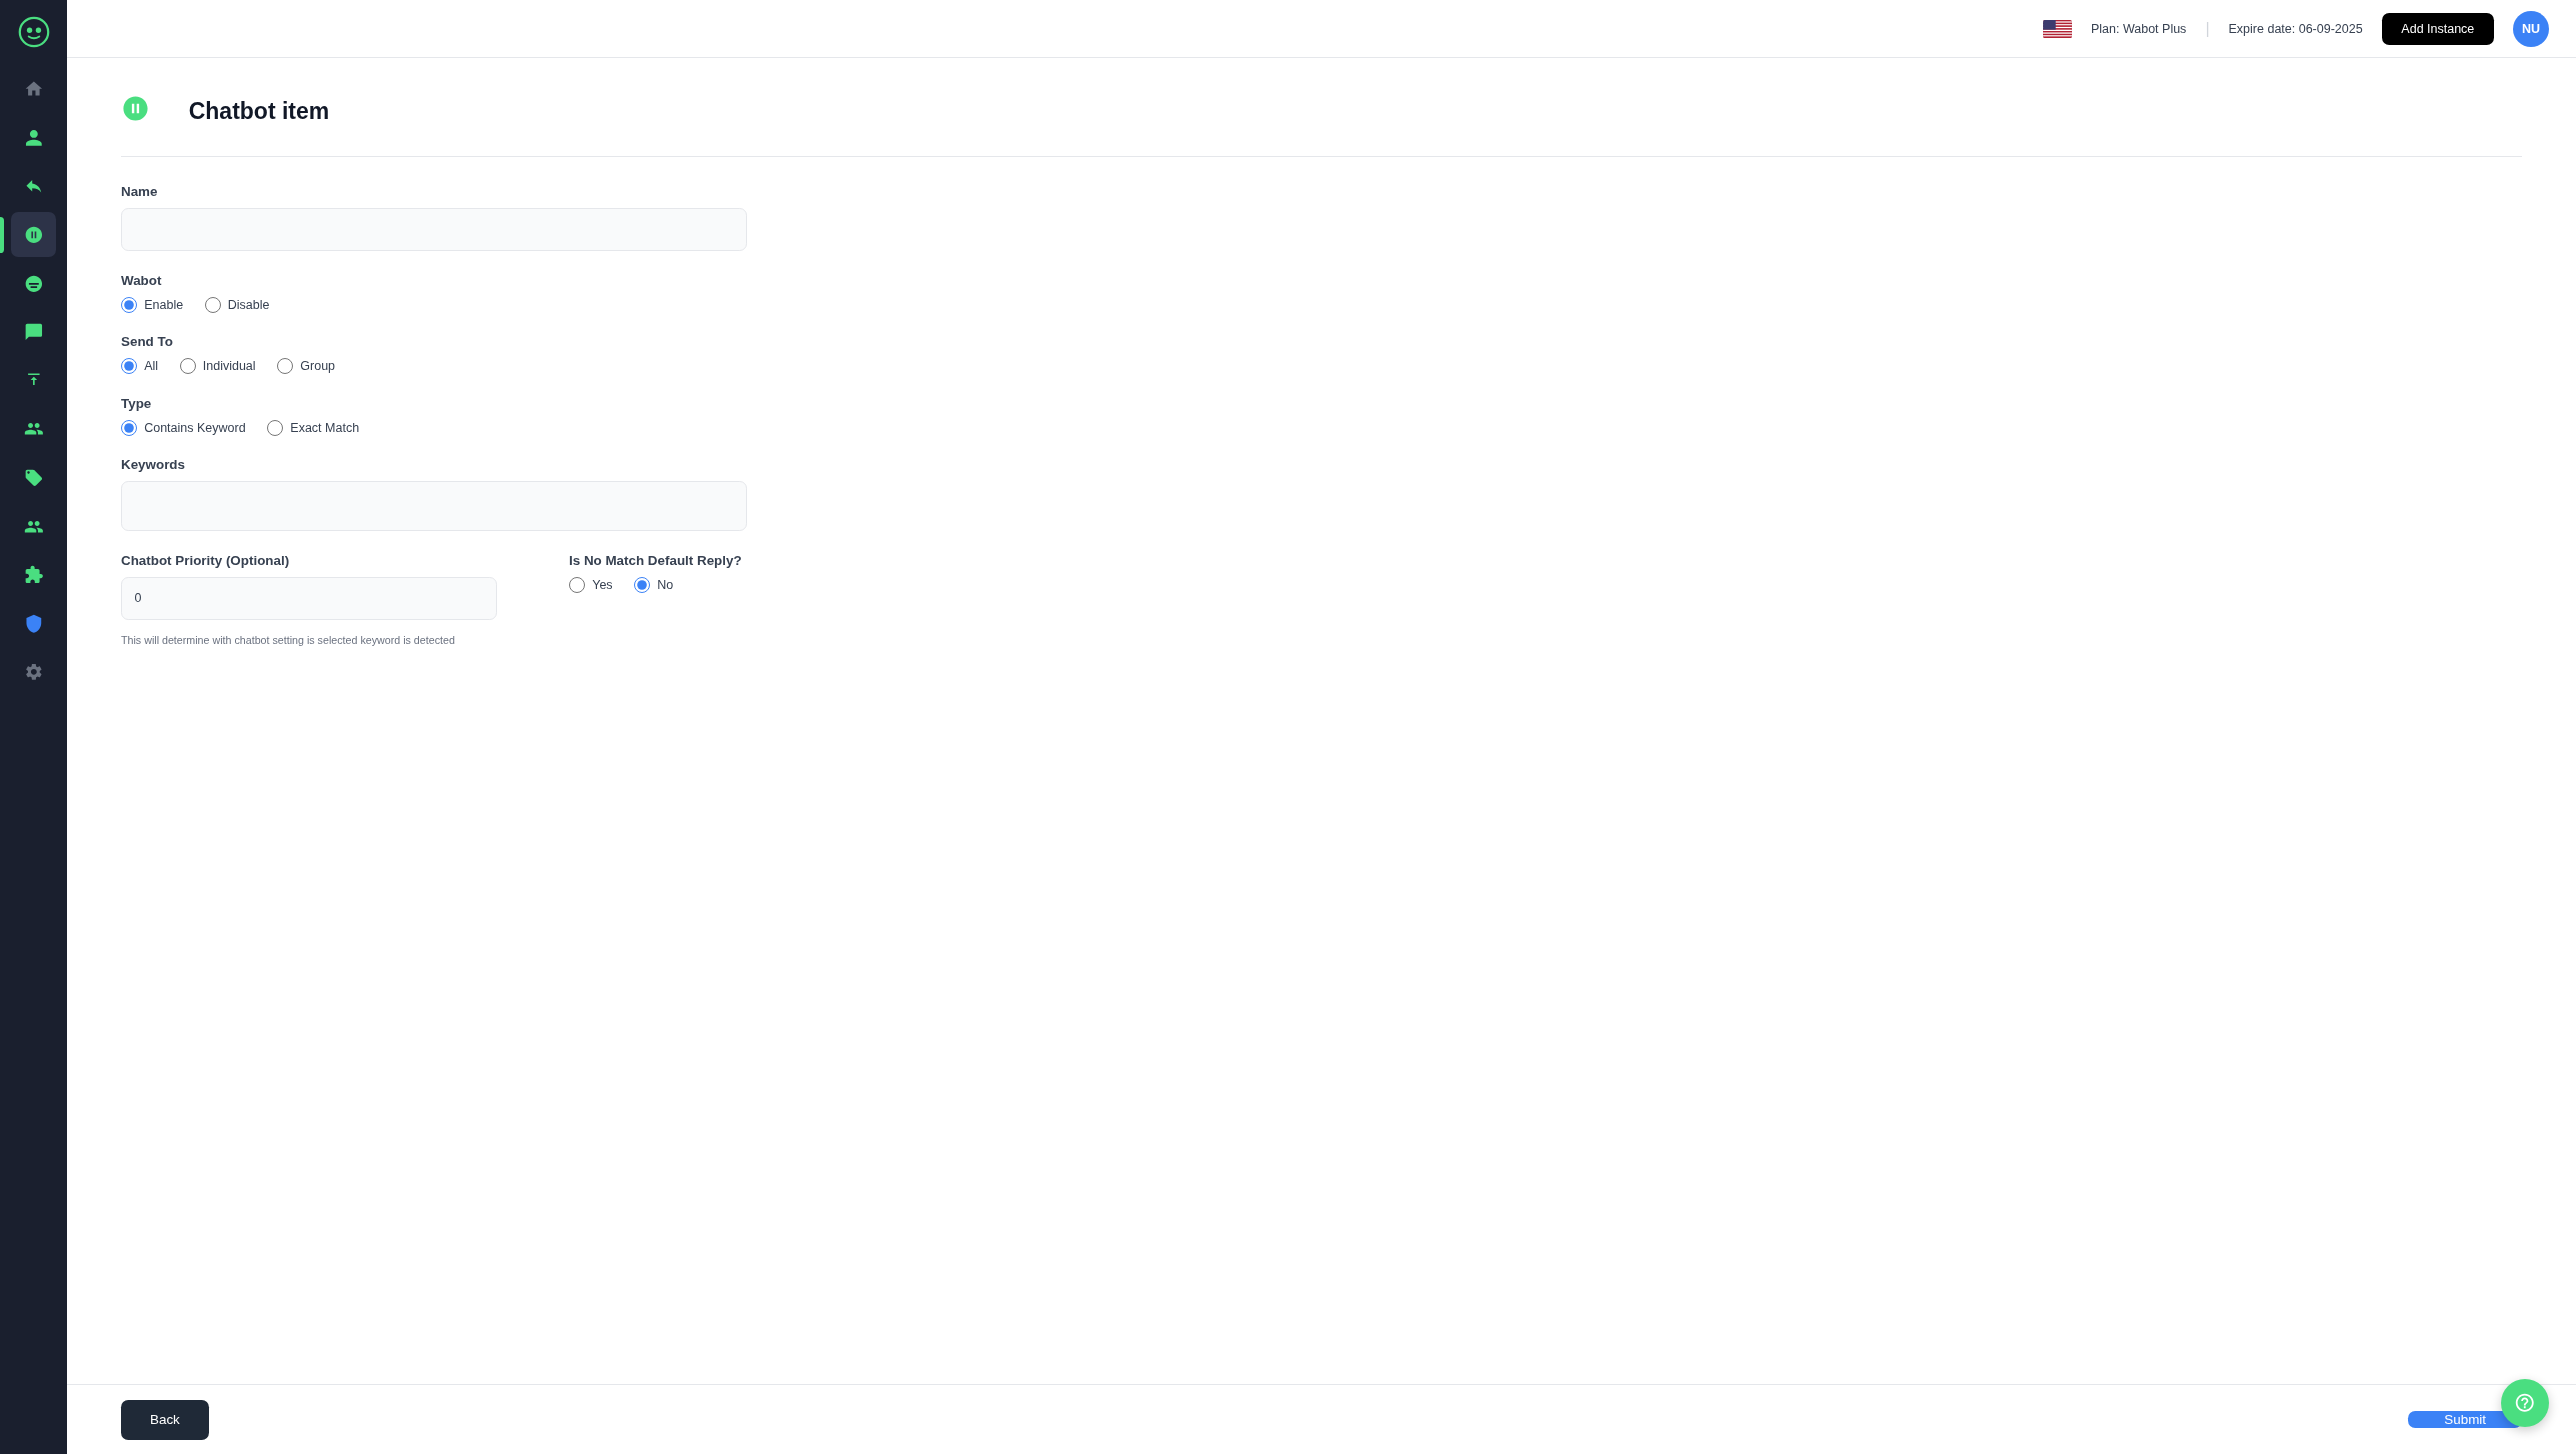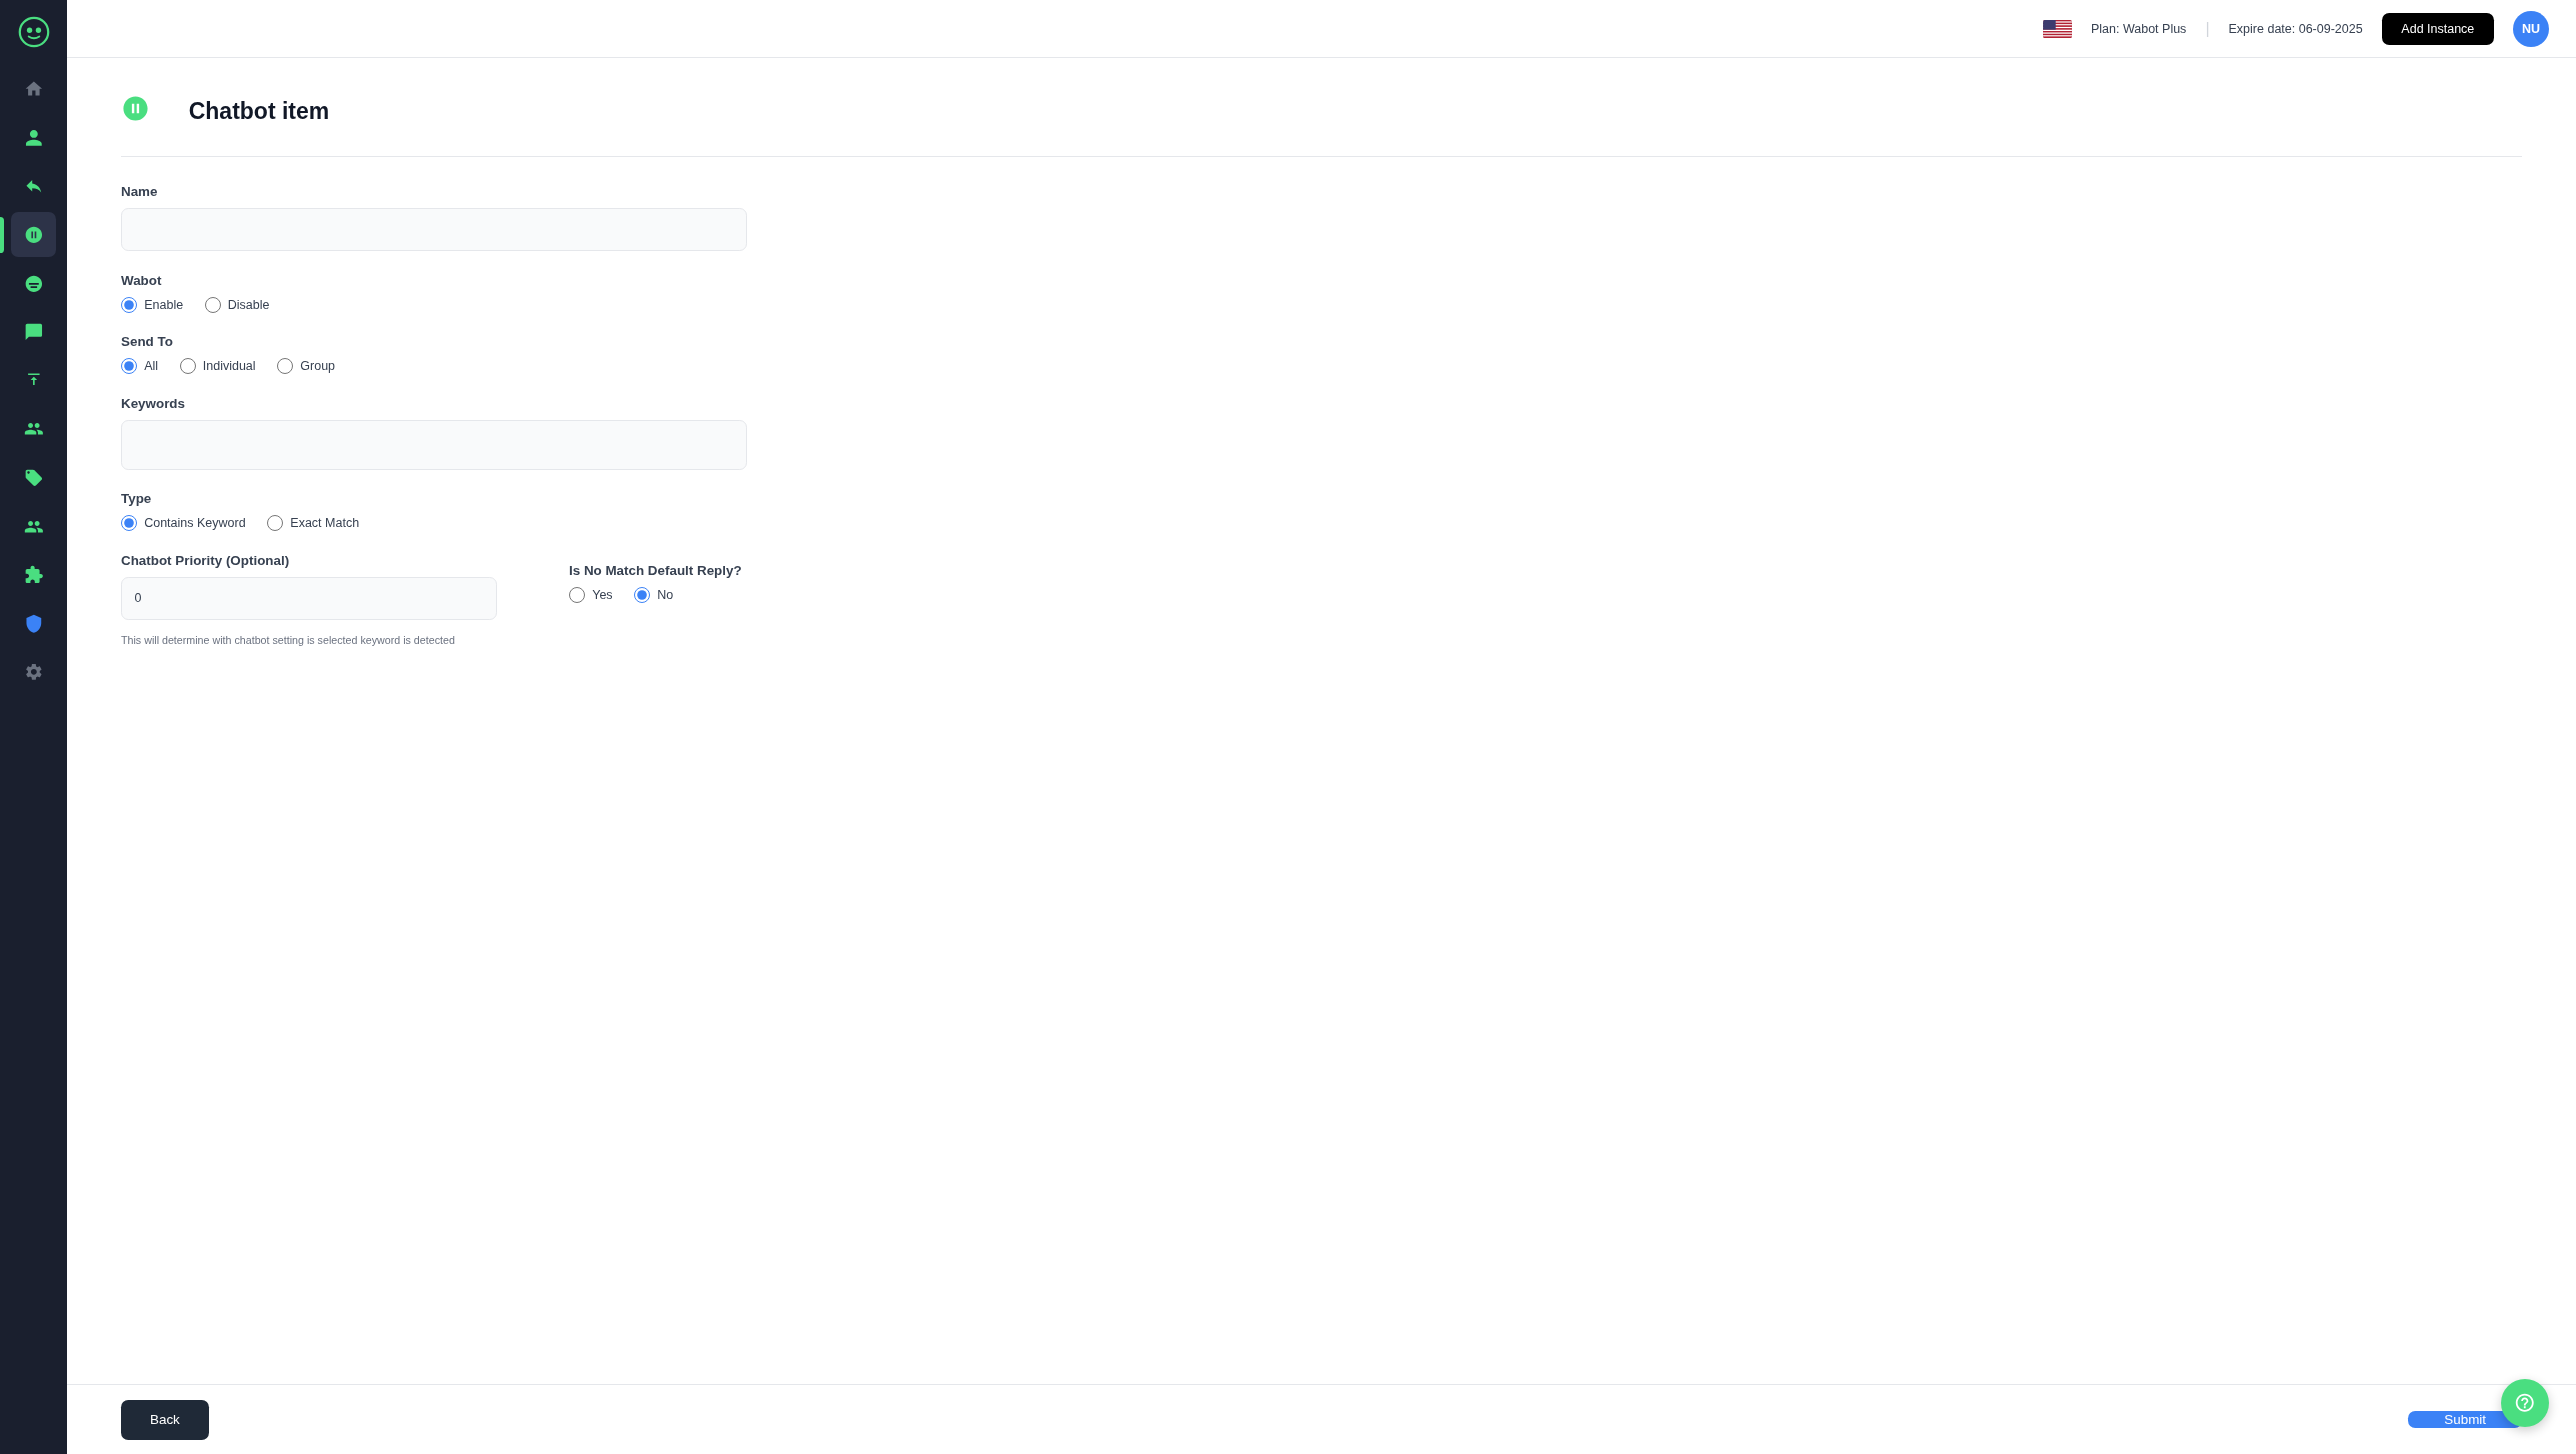--- a/index.html
+++ b/index.html
@@ -180,21 +180,21 @@
       font-size: 12.5px;
       color: #374151;
     }
 
     .two-col {
       display: flex;
       gap: 72px;
       align-items: flex-start;
     }
     .col-left { flex: 1; max-width: 376px; }
-    .col-right { flex: 1; max-width: 268px; margin-top: 10px; }
+    .col-right { flex: 1; max-width: 268px; }
 
     .priority-input {
       width: 100%;
       height: 43px;
       border: 0.9px solid #e5e7eb;
       border-radius: 7.2px;
       background: #f9fafb;
       padding: 0 12.5px;
       font-size: 12.5px;
       color: #374151;
@@ -464,36 +464,36 @@
           <span class="radio-label">Individual</span>
         </label>
         <label class="radio-option">
           <input type="radio" name="sendto" value="group" style="">
           <span class="radio-label">Group</span>
         </label>
       </div>
     </div>
 
     <div class="form-group">
+      <label class="form-label">Type</label>
+      <div class="radio-group">
+        <label class="radio-option">
+          <input type="radio" name="type" value="contains" checked="" style="">
+          <span class="radio-label">Contains Keyword</span>
+        </label>
+        <label class="radio-option">
+          <input type="radio" name="type" value="exact" style="">
+          <span class="radio-label">Exact Match</span>
+        </label>
+      </div>
+    </div>
+
+    <div class="form-group">
       <label class="form-label">Keywords</label>
       <input type="text" class="form-input" value="" style="height: 50px;">
-    </div>
-
-    <div class="form-group">
-      <label class="form-label">Type</label>
-      <div class="radio-group">
-        <label class="radio-option">
-          <input type="radio" name="type" value="contains" checked="" style="">
-          <span class="radio-label">Contains Keyword</span>
-        </label>
-        <label class="radio-option">
-          <input type="radio" name="type" value="exact" style="">
-          <span class="radio-label">Exact Match</span>
-        </label>
-      </div>
     </div>
 
     <div class="two-col">
       <div class="col-left">
         <div class="form-group">
           <label class="form-label">Chatbot Priority (Optional)</label>
           <input type="number" class="priority-input" value="0" style="">
           <p class="priority-hint">This will determine with chatbot setting is selected keyword is detected</p>
         </div>
       </div>

